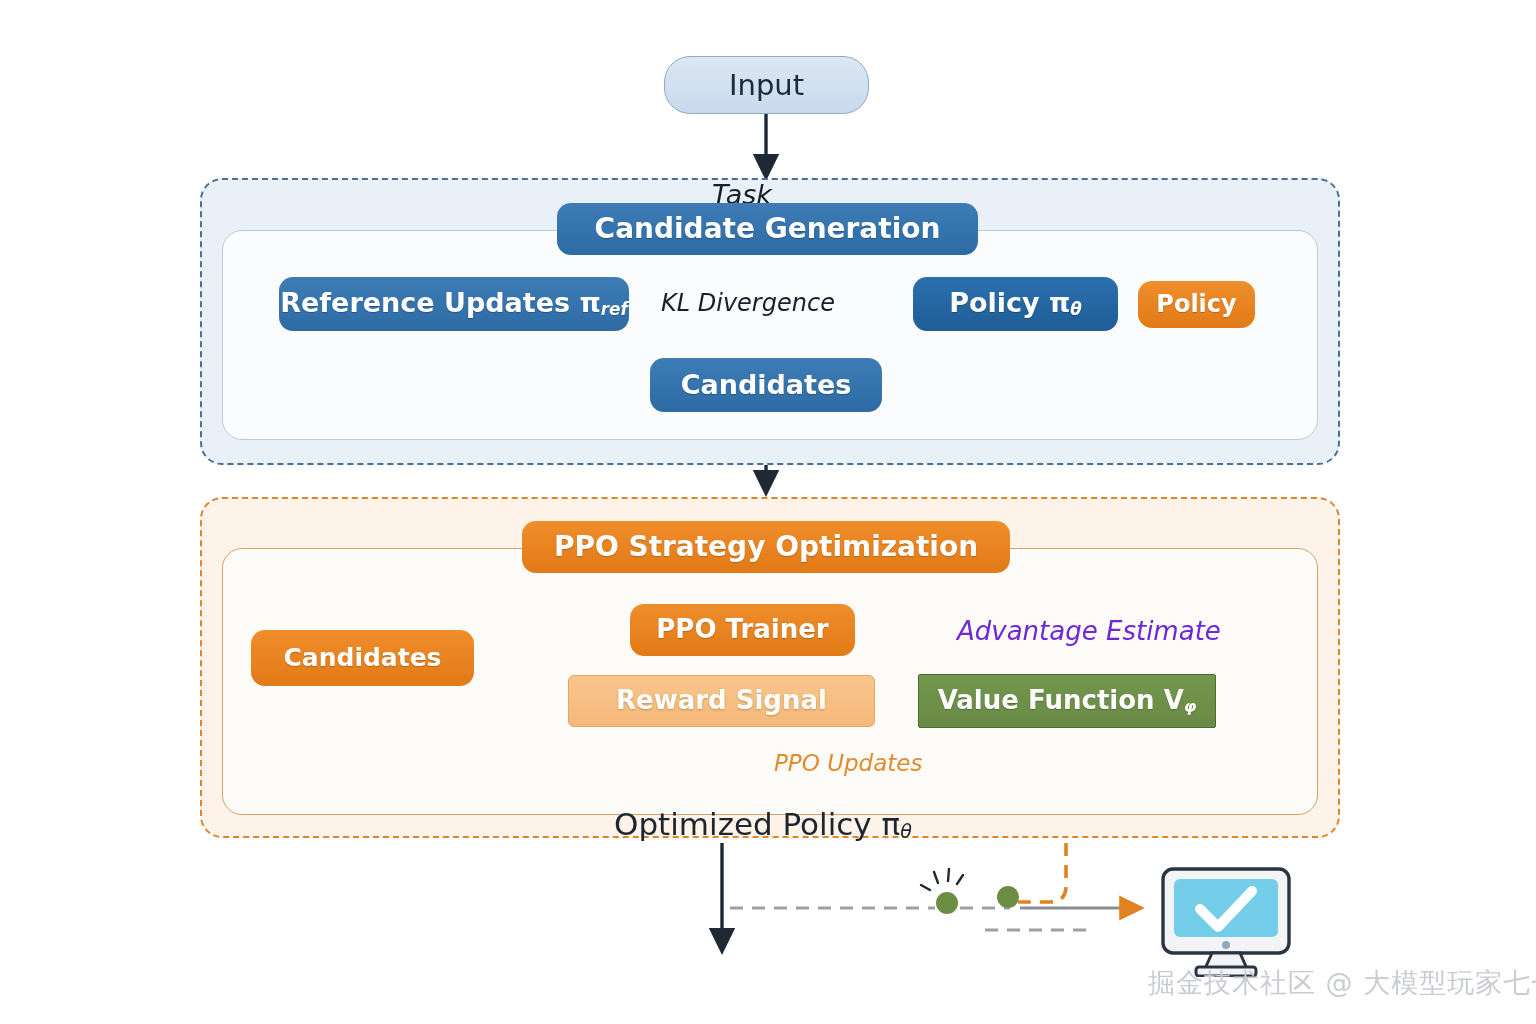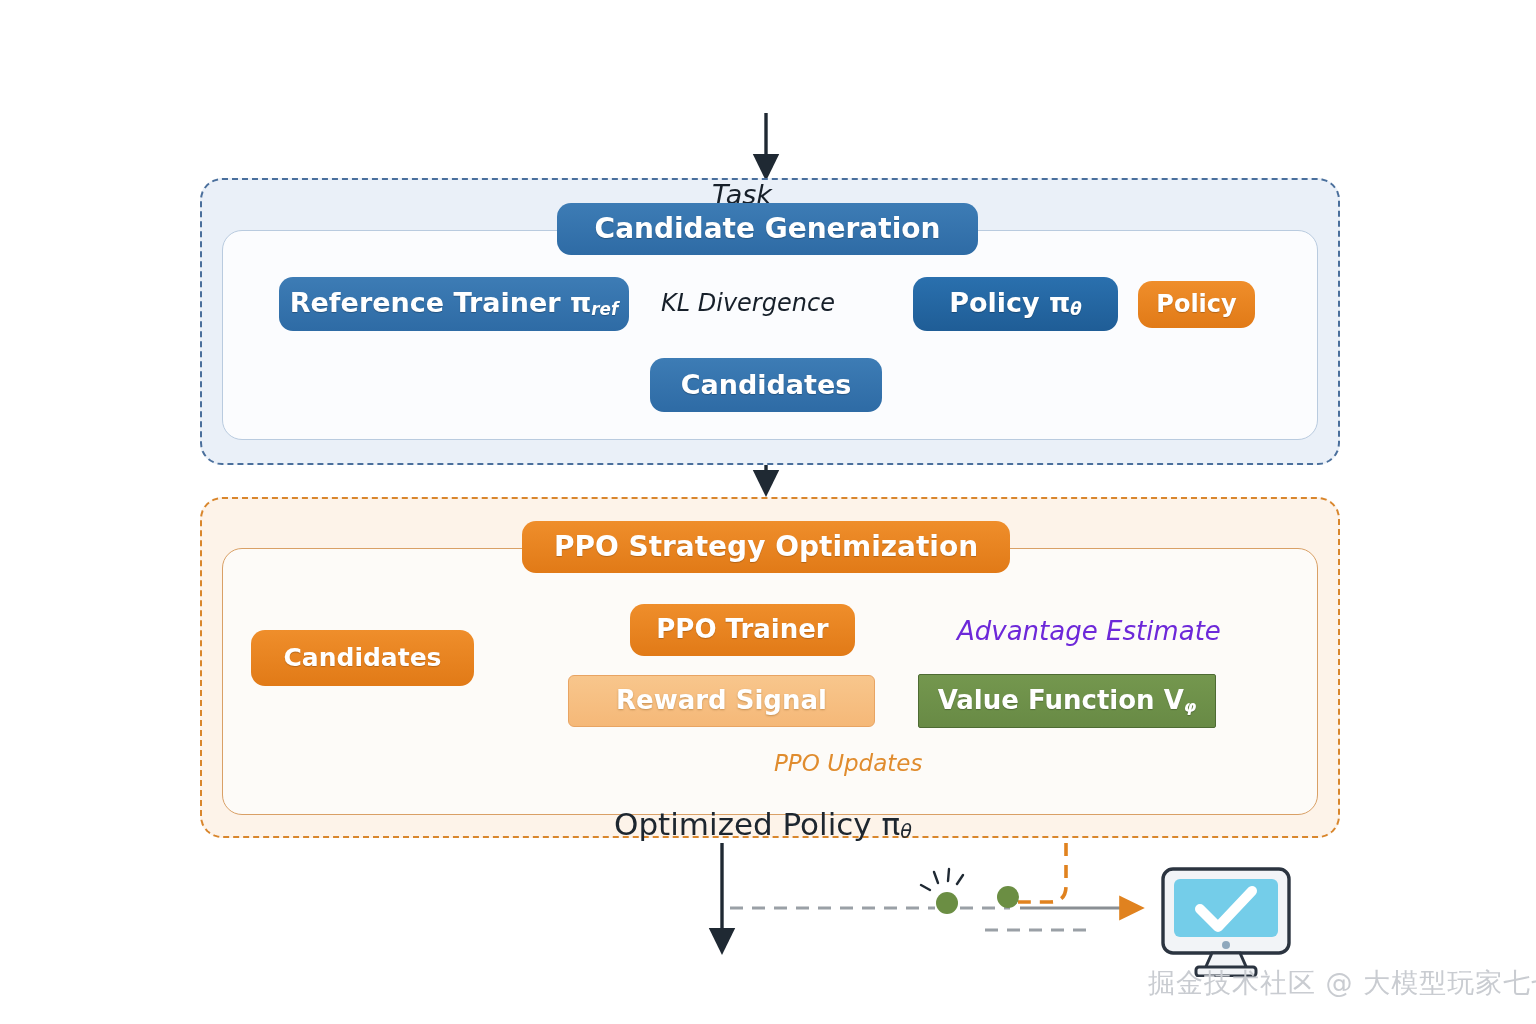--- a/index.html
+++ b/index.html
@@ -227,29 +227,32 @@
       <path d="M930,890 L921,885" stroke="#1f2933" stroke-width="2.4" stroke-linecap="round"></path>
     </g>
   </svg>
 
   <div class="dash-blue" style="left:200px;top:178px;width:1136px;height:283px;"></div>
   <div class="inner-blue" style="left:222px;top:230px;width:1094px;height:208px;"></div>
 
   <div class="dash-orange" style="left:200px;top:497px;width:1136px;height:337px;"></div>
   <div class="inner-orange" style="left:222px;top:548px;width:1094px;height:265px;"></div>
 
+  <div class="node pill-input" style="left:664px;top:56px;width:205px;height:58px;">
+    <span>Input</span>
+  </div>
 
   <div class="lbl lbl-task" style="left:712px;top:131px;margin-top:48px;">Task</div>
 
   <div class="node pill-blue" style="left:557px;top:203px;width:421px;height:52px;font-size:28px;">
     <span>Candidate Generation</span>
   </div>
 
   <div class="node pill-blue" style="left:279px;top:277px;width:350px;height:54px;font-size:27px;">
-    <span><span>Reference Trainer π</span><sub class="it">ref</sub></span>
+    <span><span>Reference Updates π</span><sub class="it">ref</sub></span>
   </div>
 
   <div class="lbl lbl-kl" style="left:661px;top:289px;">KL Divergence</div>
 
   <div class="node pill-blue-dark" style="left:913px;top:277px;width:205px;height:54px;font-size:27px;">
     <span><span>Policy π</span><sub class="it">θ</sub></span>
   </div>
 
   <div class="node pill-orange" style="left:1138px;top:281px;width:117px;height:47px;font-size:24px;">
     <span>Policy</span>

